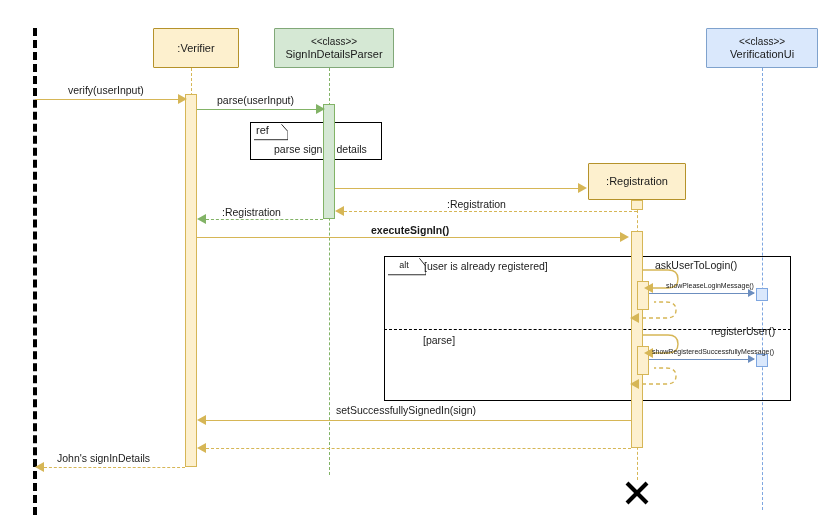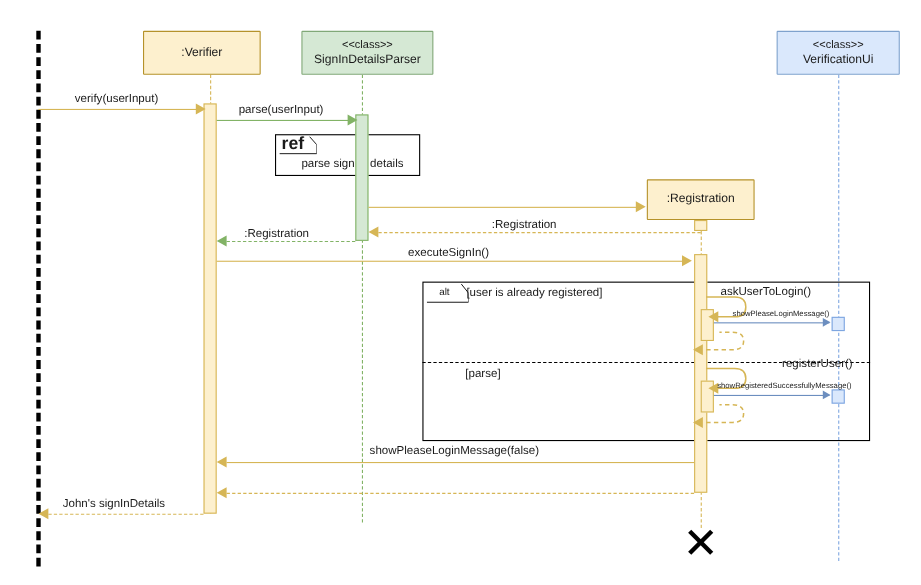--- a/index.html
+++ b/index.html
@@ -126,24 +126,23 @@
     white-space:nowrap;
   }
   .ref-box{
     position:absolute;
     box-sizing:border-box;
     border:1px solid #000000;
     background:#ffffff;
   }
   .ref-label{
     position:absolute;
-    font-size:16px;
+    font-size:11px;
     color:#1a1a1a;
     line-height:11px;
-    font-weight:bold;
   }
   .ref-text{
     position:absolute;
     font-size:10.5px;
     color:#1a1a1a;
     white-space:nowrap;
   }
 
   
   .selfcall{position:absolute;}
@@ -159,21 +158,21 @@
   <div class="lifeline actor" style="left:33px;top:28px;height:487px;"></div>
 
   <div class="lifeline yellow" style="left:191px;top:68px;height:399px;"></div>
 
   <div class="lifeline green" style="left:329px;top:68px;height:407px;"></div>
 
   <div class="lifeline yellow" style="left:637px;top:200px;height:280px;"></div>
 
   <div class="lifeline blue" style="left:762px;top:68px;height:442px;"></div>
 
-  <div class="head" style="left:130px;top:28px;width:107px;height:40px;">
+  <div class="head" style="left:153px;top:28px;width:86px;height:40px;">
     <span class="nm">:Verifier</span>
   </div>
 
   <div class="head green" style="left:274px;top:28px;width:120px;height:40px;">
     <span class="stereo">&lt;&lt;class&gt;&gt;</span>
     <span class="nm">SignInDetailsParser</span>
   </div>
 
   <div class="head" style="left:588px;top:163px;width:98px;height:37px;">
     <span class="nm">:Registration</span>
@@ -229,21 +228,21 @@
   <div class="ah right" style="left:578px;top:183px;"></div>
 
   <div class="lbl" style="left:447px;top:198px;">:Registration</div>
   <div class="msg dash" style="left:344px;top:211px;width:293px;"></div>
   <div class="ah left" style="left:335px;top:206px;"></div>
 
   <div class="lbl" style="left:222px;top:206px;">:Registration</div>
   <div class="msg dash green" style="left:206px;top:219px;width:117px;"></div>
   <div class="ah left green" style="left:197px;top:214px;"></div>
 
-  <div class="lbl" style="left:371px;top:224px;">executeSignIn()</div>
+  <div class="lbl" style="left:371px;top:224px;font-weight:bold;">executeSignIn()</div>
   <div class="msg" style="left:197px;top:237px;width:426px;"></div>
   <div class="ah right" style="left:620px;top:232px;"></div>
 
   <div class="lbl" style="left:655px;top:259px;">askUserToLogin()</div>
   <svg class="selfcall" style="left:640px;top:268px;width:44px;height:24px;" viewBox="0 0 44 24">
     <path d="M2,2 L28,2 Q38,2 38,11 Q38,20 28,20 L12,20" fill="none" stroke="#d6b656" stroke-width="1.4"></path>
   </svg>
   <div class="ah left" style="left:644px;top:283px;"></div>
 
   <div class="lbl tiny" style="left:666px;top:280px;">showPleaseLoginMessage()</div>
@@ -263,21 +262,21 @@
 
   <div class="lbl tiny" style="left:652px;top:346px;">showRegisteredSuccessfullyMessage()</div>
   <div class="msg blue" style="left:649px;top:359px;width:105px;"></div>
   <div class="ah small right blue" style="left:748px;top:355px;"></div>
 
   <svg class="selfcall" style="left:640px;top:366px;width:44px;height:24px;" viewBox="0 0 44 24">
     <path d="M2,18 L26,18 Q36,18 36,10 Q36,2 26,2 L14,2" fill="none" stroke="#d6b656" stroke-width="1.4" stroke-dasharray="4,3"></path>
   </svg>
   <div class="ah left" style="left:630px;top:379px;"></div>
 
-  <div class="lbl" style="left:336px;top:404px;">showPleaseLoginMessage(false)</div>
+  <div class="lbl" style="left:336px;top:404px;">setSuccessfullySignedIn(sign)</div>
   <div class="msg" style="left:206px;top:420px;width:425px;"></div>
   <div class="ah left" style="left:197px;top:415px;"></div>
 
   <div class="msg dash" style="left:206px;top:448px;width:425px;"></div>
   <div class="ah left" style="left:197px;top:443px;"></div>
 
   <div class="lbl" style="left:57px;top:452px;">John's signInDetails</div>
   <div class="msg dash" style="left:44px;top:467px;width:141px;"></div>
   <div class="ah left" style="left:35px;top:462px;"></div>
 

